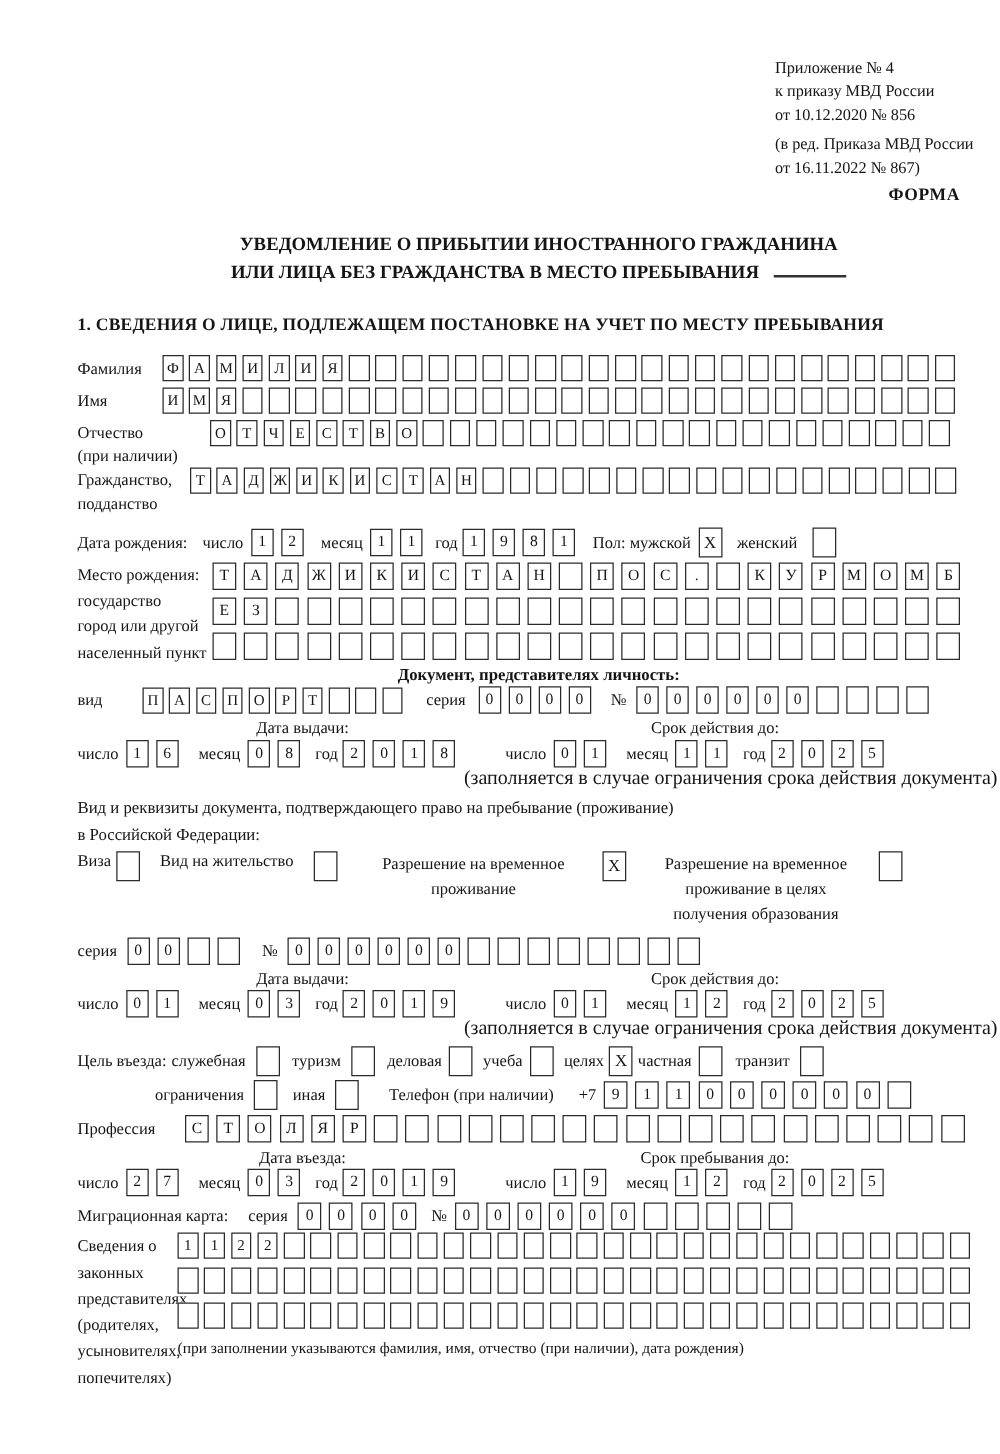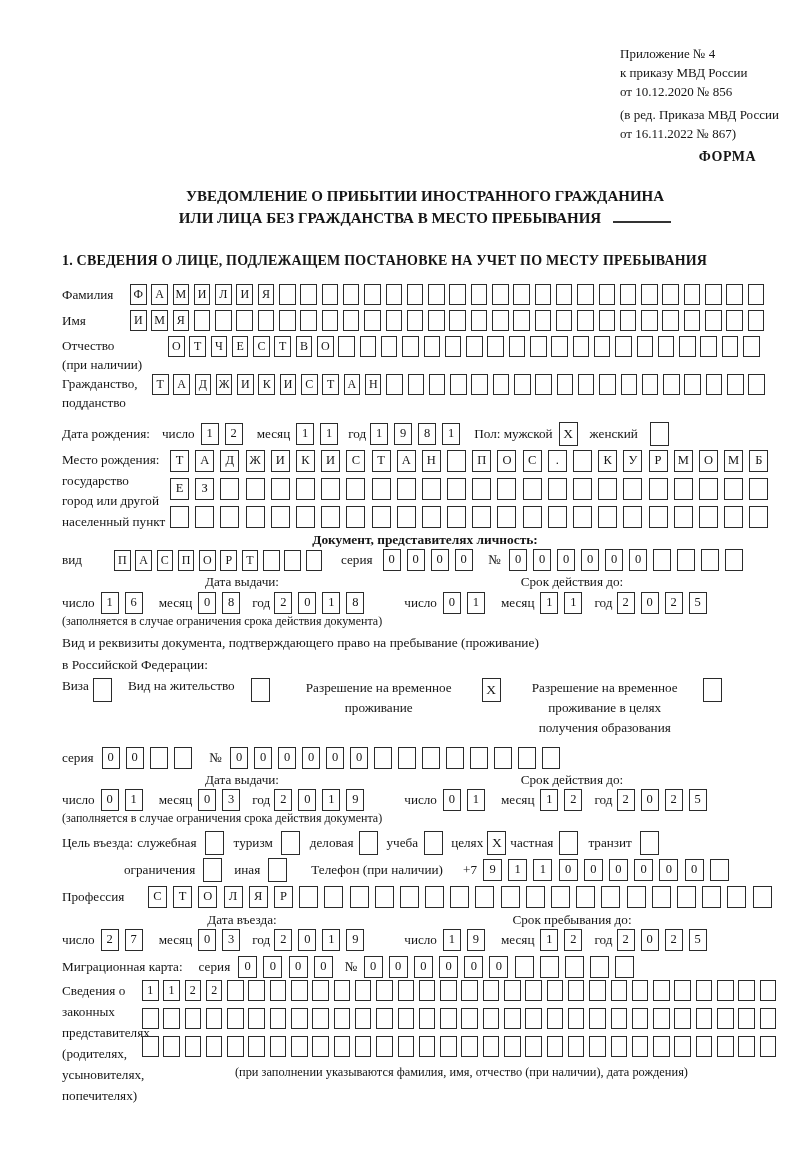--- a/index.html
+++ b/index.html
@@ -1,19 +1,19 @@
 <!DOCTYPE html>
 <html><head>
 <meta charset="utf-8">
 <style>
   html,body{margin:0;padding:0;background:#ffffff;}
   .page{
     width:800px;height:1163px;box-sizing:border-box;overflow:hidden;
     background:#ffffff;color:#151515;position:relative;
-    padding:44px 12px 0 62px;
+    padding:44px 0 0 62px;
     font-family:"Liberation Serif","DejaVu Serif",serif;
   }
   .appendix{margin-left:558px;font-size:13px;line-height:19px;}
   .appendix .gap{height:4px;}
   .forma{text-align:right;font-weight:bold;font-size:14px;margin:6px 32px 16px 0;letter-spacing:.5px;}
   .title{text-align:center;font-weight:bold;font-size:15px;line-height:22px;margin-top:20px;}
   .blank{display:inline-block;width:58px;border-bottom:2px solid #333;margin-left:12px;}
   .sec{font-weight:bold;font-size:14px;margin-top:24px;letter-spacing:.2px;white-space:nowrap;}
   .frow{display:flex;align-items:center;}
   .frow.top{align-items:flex-start;}
@@ -23,23 +23,23 @@
   .cells{display:flex;flex:none;}
   .cell{box-sizing:border-box;flex:none;width:16.5px;height:21px;border:1.5px solid #2b2b2b;
         margin-right:4.8px;text-align:center;font-size:12px;line-height:18px;background:#fff;}
   .w .cell{width:19px;height:22px;margin-right:6.2px;font-size:12.5px;line-height:19px;}
   .d .cell{width:18px;height:22px;margin-right:6px;font-size:12.5px;line-height:19px;}
   .cb .cell{width:19px;height:24px;margin-right:0;font-size:13.5px;line-height:21px;}
   .ctr{font-size:13.2px;text-align:center;line-height:20px;flex:none;}
   .chead{text-align:center;font-weight:bold;font-size:13.4px;}
   .dhdr{display:flex;font-size:13.2px;}
   .dhdr span{flex:none;text-align:center;}
-  .note{font-size:12px;text-align:left;margin-right:12px;}
+  .note{font-size:16px;text-align:right;margin-right:2px;}
   .para{font-size:13.4px;line-height:22px;}
-  .repnote{font-size:12.4px;margin-top:8px;text-align:center;white-space:nowrap;}
+  .repnote{font-size:12.4px;margin-top:8px;text-align:left;white-space:nowrap;}
   .m4{margin-left:4px}.m6{margin-left:6px}.m8{margin-left:8px}.m10{margin-left:10px}
   .m12{margin-left:12px}.m14{margin-left:14px}.m16{margin-left:16px}.m20{margin-left:20px}
   .m24{margin-left:24px}.m34{margin-left:34px}
 </style>
 </head>
 <body>
 
 <div class="page">
 
   <div class="appendix">

